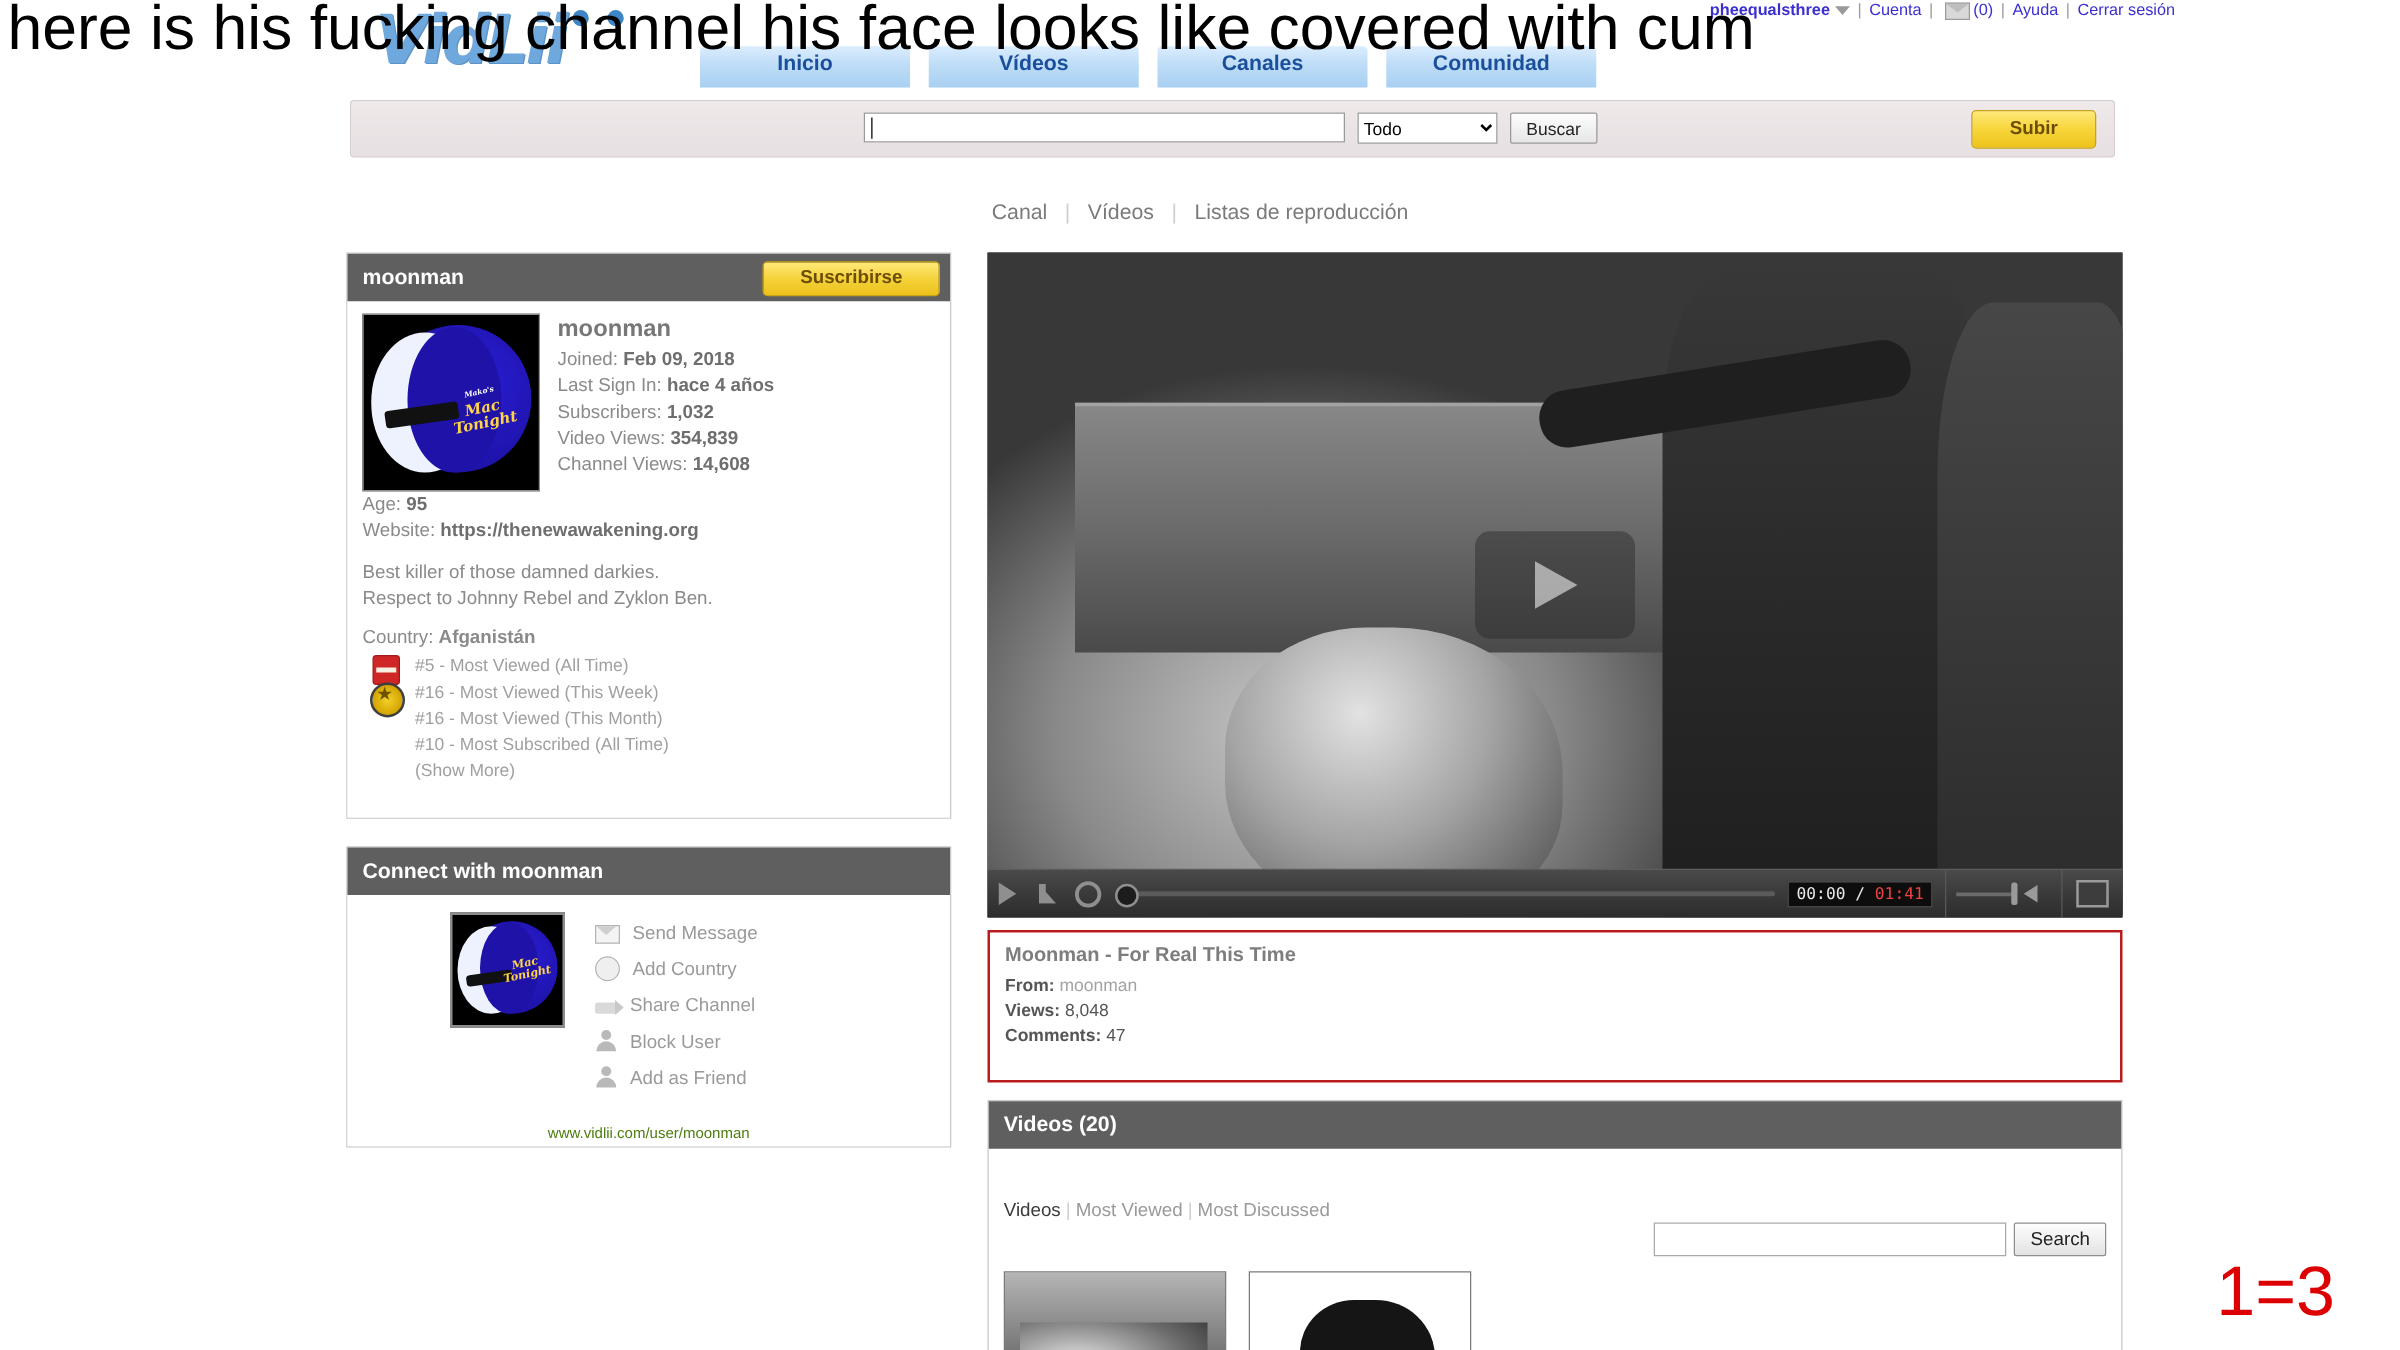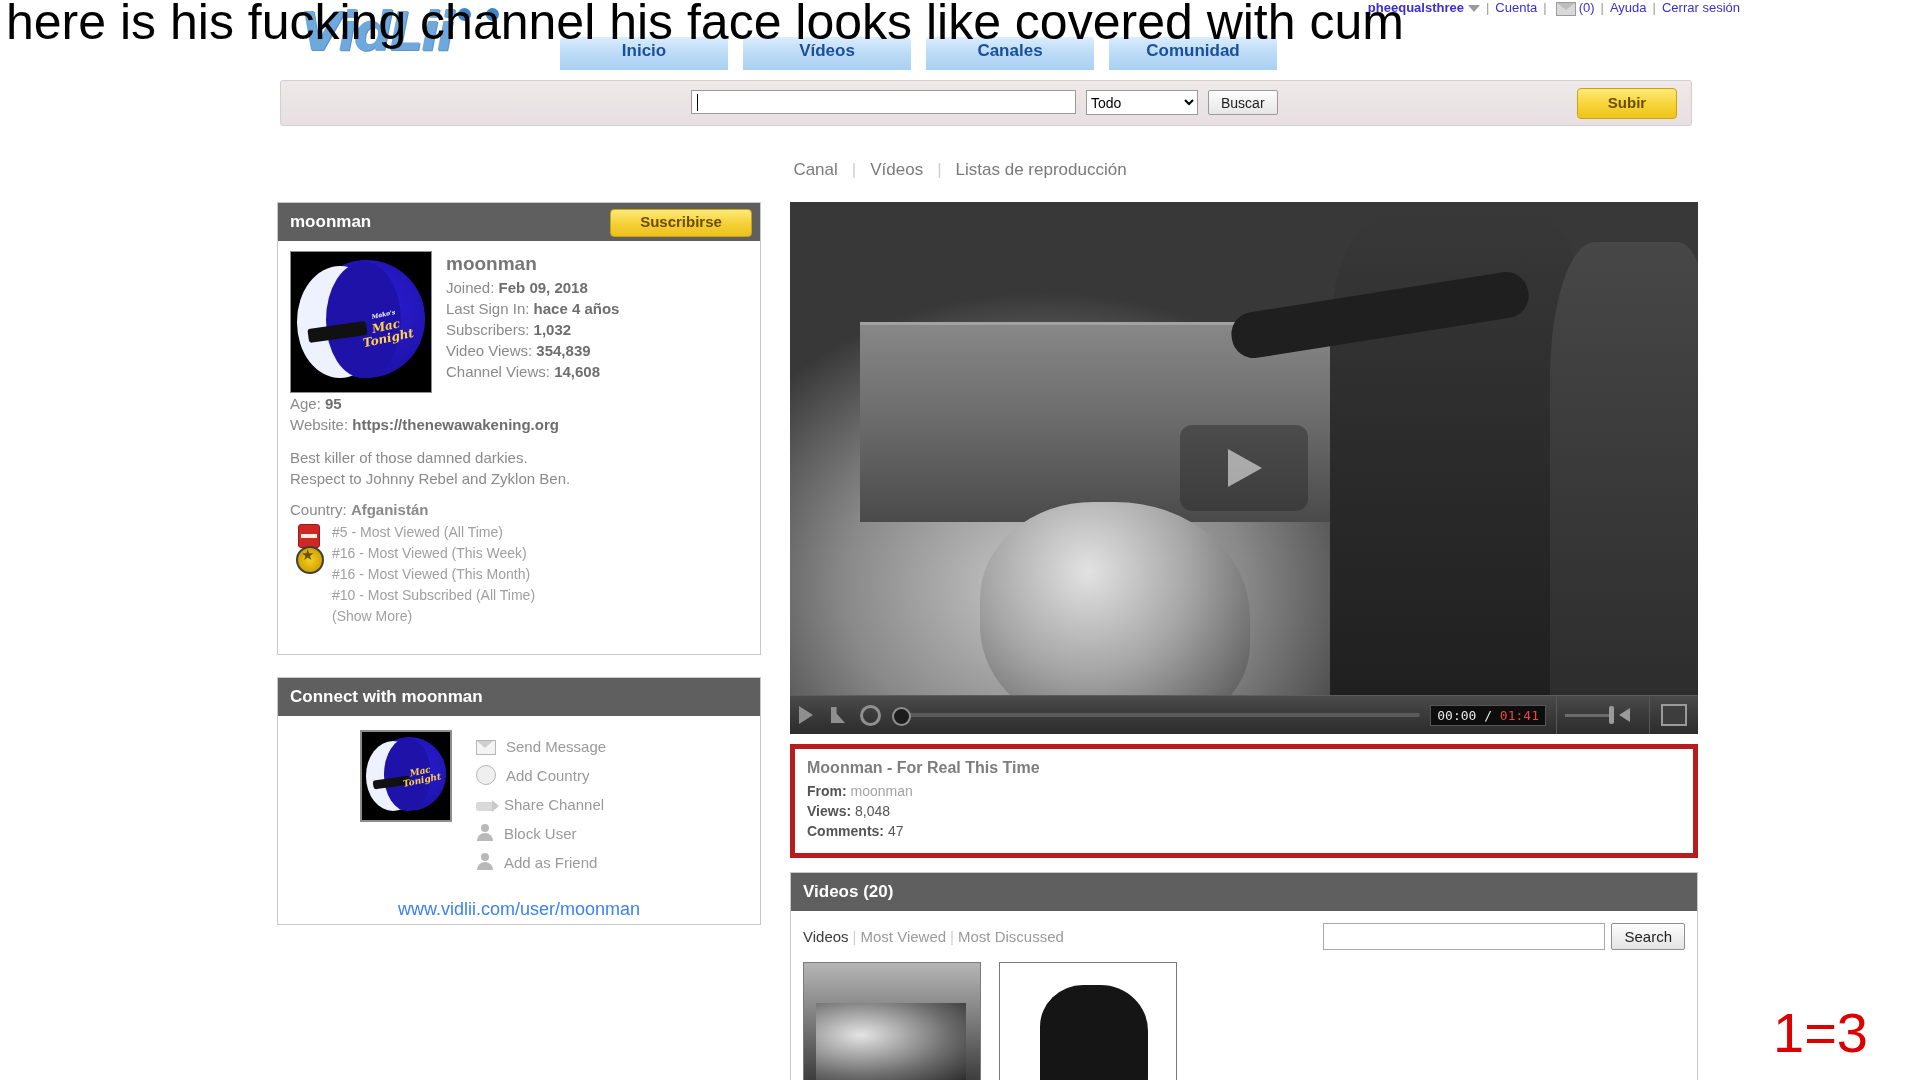--- a/index.html
+++ b/index.html
@@ -138,21 +138,21 @@
     border-left:8px solid transparent;border-right:8px solid transparent;border-top:7px solid #cfcfcf;}
   .ci-comment{border:1px solid #b5b5b5;border-radius:50%;background:#efefef;}
   .ci-share{background:#d9d9d9;height:9px;margin-top:5px;border-radius:2px;}
   .ci-share:after{content:"";position:absolute;right:-5px;top:-2px;width:0;height:0;
     border-top:6px solid transparent;border-bottom:6px solid transparent;border-left:7px solid #c9c9c9;}
   .ci-user{background:transparent;}
   .ci-user:before{content:"";position:absolute;left:5px;top:0;width:8px;height:8px;
     border-radius:50%;background:#b9b9b9;}
   .ci-user:after{content:"";position:absolute;left:1px;top:9px;width:16px;height:8px;
     border-radius:8px 8px 0 0;background:#b9b9b9;}
-  .connect-url{text-align:center;color:#3b82f6;font-size:18px;padding:6px 0 4px 0;background:#fff;}
+  .connect-url{text-align:center;color:#4d7c0f;font-size:12px;padding:6px 0 4px 0;background:#fff;}
 
   
   .col-right{position:absolute;left:790px;top:202px;width:908px;}
   .player{width:908px;height:532px;background:#1b1b1b;position:relative;overflow:hidden;}
   .vid-photo{position:absolute;inset:0;
     background:
       radial-gradient(ellipse 40% 55% at 28% 72%,#cfcac2 0%,#8d8981 55%,#3a3834 100%),
       radial-gradient(ellipse 30% 70% at 78% 45%,#6a6862 0%,#2e2c29 70%),
       linear-gradient(to bottom,#9a9691 0%,#7d7a74 38%,#57544f 60%,#474440 100%);
     filter:grayscale(100%);}
@@ -193,34 +193,34 @@
     font-family:"DejaVu Sans Mono",monospace;padding:2px 6px;margin-right:10px;}
   .timebox .tot{color:#ef4444;}
   .vol{width:92px;height:38px;position:relative;border-left:1px solid #585858;}
   .vol .vtrack{position:absolute;left:8px;top:18px;width:48px;height:3px;background:#6b6b6b;}
   .vol .vknob{position:absolute;left:52px;top:10px;width:5px;height:18px;background:#9a9a9a;border-radius:2px;}
   .vol .spk{position:absolute;left:62px;top:12px;width:0;height:0;border-top:7px solid transparent;
     border-bottom:7px solid transparent;border-right:11px solid #9a9a9a;}
   .fs{width:48px;height:38px;border-left:1px solid #585858;display:flex;align-items:center;justify-content:center;}
   .fs .box{width:22px;height:18px;border:2px solid #9a9a9a;background:#3d3d3d;}
 
-  .videoinfo{margin-top:10px;border:5px solid #b91c1c;background:#fff;padding:10px 12px 12px 12px;}
+  .videoinfo{margin-top:10px;border:2px solid #b91c1c;background:#fff;padding:10px 12px 26px 12px;}
   .videoinfo .vtitle{color:#7d7d7d;font-weight:bold;font-size:16px;margin-bottom:4px;}
   .videoinfo .vline{color:#555;font-size:14px;line-height:20px;}
   .videoinfo .vline b{color:#555;}
   .videoinfo .vline .muted{color:#a3a3a3;}
 
   .videos-panel{margin-top:14px;border:1px solid #c8c8c8;background:#fff;}
   .videos-head{height:38px;background:#5f5f5f;color:#fff;font-weight:bold;font-size:17px;
     line-height:38px;padding-left:12px;}
   .videos-bar{padding:12px;display:flex;align-items:center;justify-content:space-between;}
   .vfilters{font-size:15px;color:#9a9a9a;}
   .vfilters .cur{color:#3a3a3a;}
   .vfilters .pipe{color:#cfcfcf;margin:0 4px;}
-  .vsearch{display:flex;gap:6px;}
+  .vsearch{display:flex;gap:6px;margin-top:47px;}
   .vsearch input{width:282px;height:27px;border:1px solid #a9a9a9;box-sizing:border-box;
     font-family:"Liberation Sans",sans-serif;font-size:13px;padding:2px 5px;}
   .vsearch button{height:27px;padding:0 12px;font-family:"Liberation Sans",sans-serif;font-size:15px;
     color:#222;background:linear-gradient(to bottom,#fdfdfd,#e3e3e3);border:1px solid #8f8f8f;
     border-radius:2px;cursor:pointer;}
   .thumbs{display:flex;gap:18px;padding:0 12px 12px 12px;}
   .thumb{width:178px;height:120px;border:1px solid #7a7a7a;box-sizing:border-box;overflow:hidden;position:relative;}
   .thumb.t1{background:linear-gradient(to bottom,#b9b5ae 0%,#7d7a74 50%,#3e3c38 100%);filter:grayscale(100%);}
   .thumb.t1:after{content:"";position:absolute;left:12px;top:40px;width:150px;height:80px;
     background:radial-gradient(ellipse at 30% 40%,#e8e4dc 0%,#6f6c66 60%,#2a2825 100%);}

